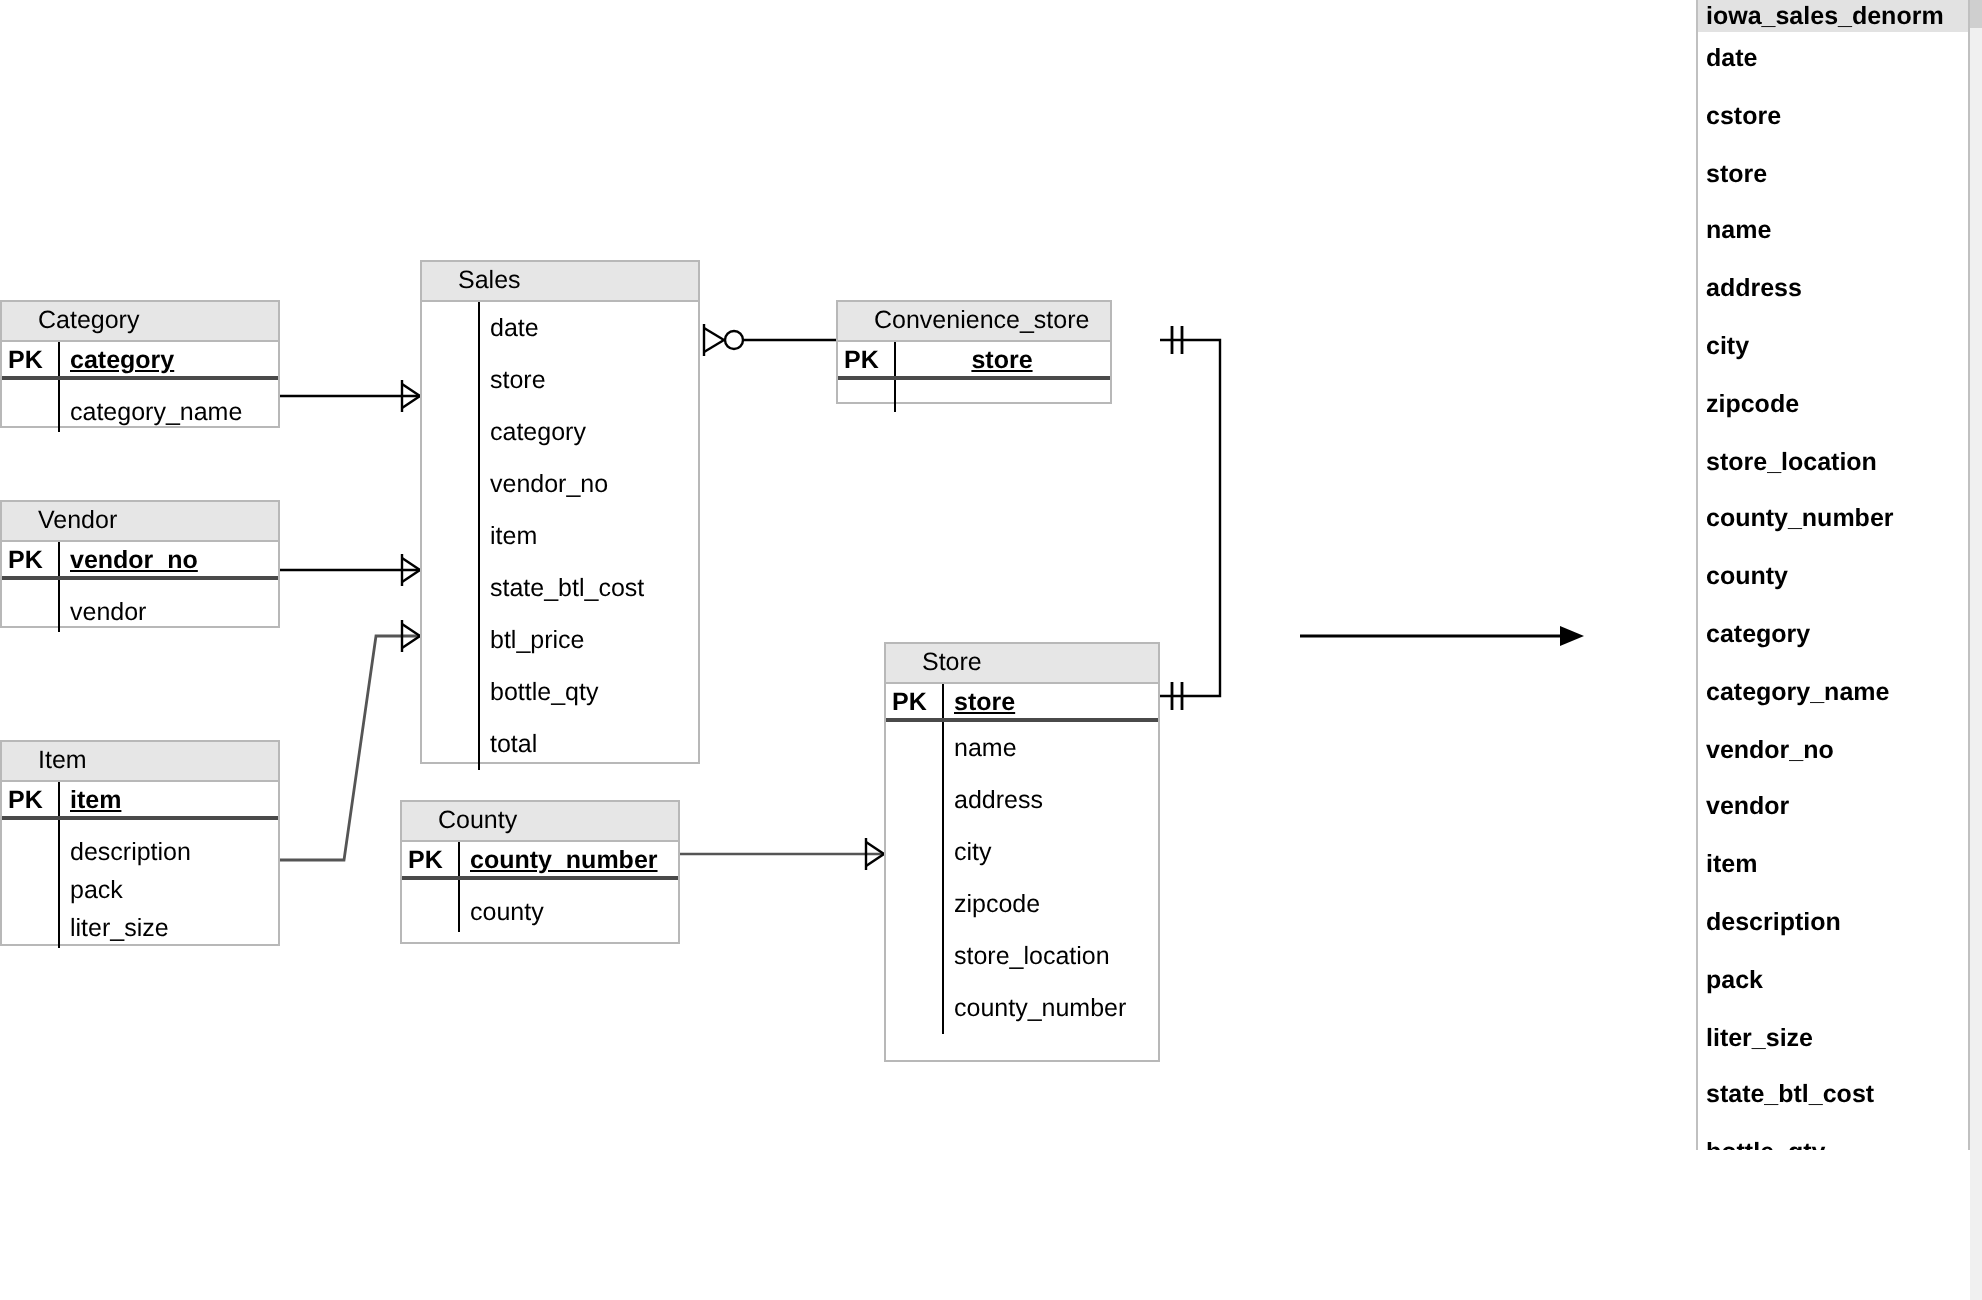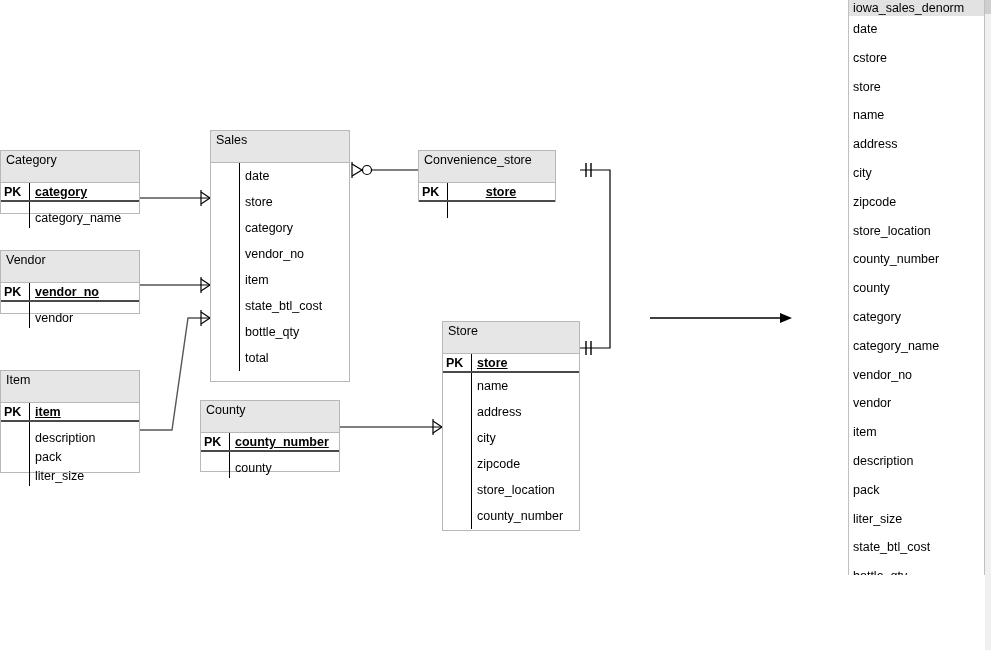--- a/index.html
+++ b/index.html
@@ -37,25 +37,25 @@
 
   
   .entity {
     position: absolute;
     box-sizing: border-box;
     border: 1px solid #b8b8b8;
     background: #ffffff;
   }
   .entity-header {
     box-sizing: border-box;
-    height: 32px;
+    height: 20px;
     line-height: 18px;
     background: #e6e6e6;
     border-bottom: 1px solid #b8b8b8;
-    padding-left: 5px;
+    padding-left: 18px;
     font-size: 12.5px;
     color: #000;
     white-space: nowrap;
     overflow: hidden;
   }
   .entity-body {
     position: relative;
   }
   
   .entity-body::before {
@@ -119,20 +119,21 @@
     position: absolute;
     left: 848px;
     top: 0;
     width: 137px;
     height: 575px;
     box-sizing: border-box;
     border-left: 1px solid #c0c0c0;
     border-right: 1px solid #c0c0c0;
     background: #e5e5e5;
     overflow: hidden;
+    font-weight: bold;
   }
   #field-panel-header {
     box-sizing: border-box;
     height: 16px;
     line-height: 16px;
     background: #e2e2e2;
     padding-left: 4px;
     font-size: 12.5px;
     white-space: nowrap;
   }
@@ -264,20 +265,21 @@
   <div class="entity" style="left:210px; top:130px; width:140px; height:252px;">
     <div class="entity-header">Sales</div>
     <div class="entity-body">
       <ul class="attr-list">
         <li class="attr">date</li>
         <li class="attr">store</li>
         <li class="attr">category</li>
         <li class="attr">vendor_no</li>
         <li class="attr">item</li>
         <li class="attr">state_btl_cost</li>
+        <li class="attr">btl_price</li>
         <li class="attr">bottle_qty</li>
         <li class="attr">total</li>
       </ul>
     </div>
   </div>
 
   <div class="entity" style="left:200px; top:400px; width:140px; height:72px;">
     <div class="entity-header">County</div>
     <div class="entity-body">
       <div class="pk-row">

